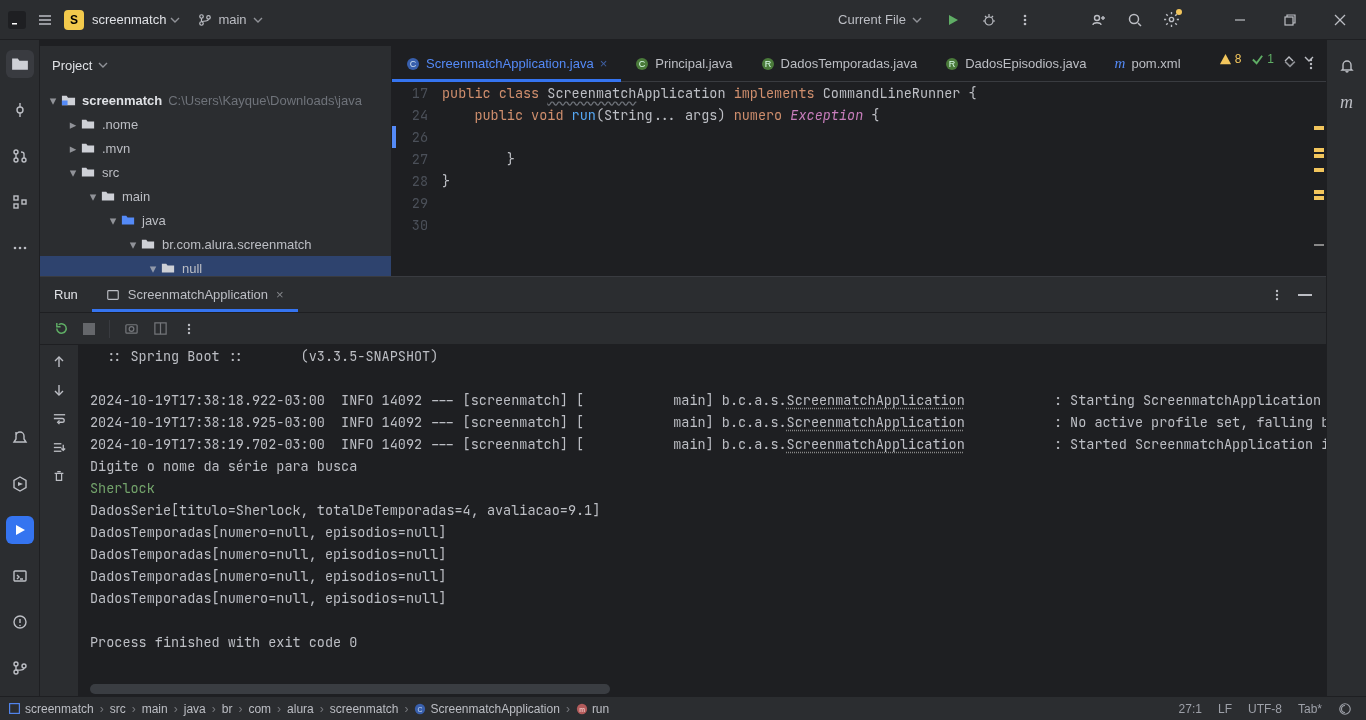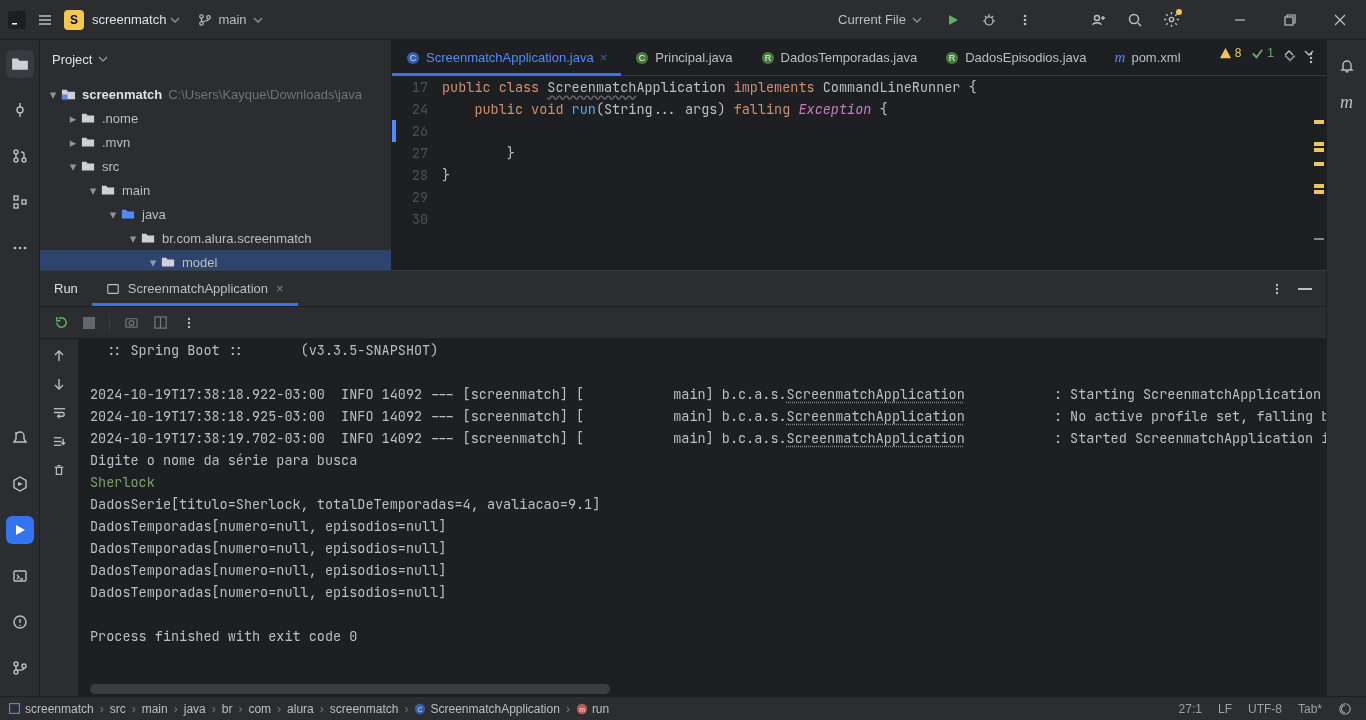--- a/index.html
+++ b/index.html
@@ -41,21 +41,21 @@
 .leftstrip .stripe-icon { width:28px; height:28px; display:flex; align-items:center; justify-content:center; border-radius:6px; }
 .leftstrip .stripe-icon.active { background:#393b40; }
 .leftstrip .stripe-icon.run-active { background:#3574f0; }
 .leftstrip-bottom { margin-top:auto; display:flex; flex-direction:column; align-items:center; gap:18px; padding-bottom:14px; }
 
 .rightstrip { width:40px; background:#2b2d30; display:flex; flex-direction:column; align-items:center; padding-top:18px; gap:18px; border-left:1px solid #1e1f22; }
 
 .center { flex:1; display:flex; flex-direction:column; min-width:0; }
 
 
-.upper { display:flex; height:230px; }
+.upper { display:flex; height:230px;margin-top:6px; }
 .project-panel { width:352px; background:#2b2d30; display:flex; flex-direction:column; border-right:1px solid #1e1f22; }
 .project-head { height:38px; display:flex; align-items:center; padding:0 12px; gap:6px; color:#dfe1e5; }
 .tree { flex:1; overflow:hidden; padding:4px 0; font-size:13px; }
 .tree-row { display:flex; align-items:center; height:24px; white-space:nowrap; }
 .tree-row.sel { background:#2e436e; }
 .arrow { width:14px; text-align:center; opacity:.7; flex-shrink:0; }
 .treeicon { width:16px; height:16px; flex-shrink:0; margin-right:6px; display:flex; align-items:center; justify-content:center; }
 .dim { color:#6f737a; }
 
 
@@ -372,21 +372,21 @@
               </span>
               <span>br.com.alura.screenmatch</span>
             </div>
           <div class="tree-row sel" style="padding-left:106px">
               <span class="arrow">▾</span>
               <span class="treeicon">
                 <svg width="14" height="14" viewBox="0 0 16 16">
                   <path d="M1 3 h5 l1.5 2 H15 v8 H1 Z" fill="#ced0d6"></path>
                 </svg>
               </span>
-              <span>model</span>
+              <span>null</span>
             </div>
         </div>
       </div>
 
       <div class="editor">
         <div class="tabs">
           <div class="tab active">
             <svg width="14" height="14" viewBox="0 0 14 14">
                 <circle cx="7" cy="7" r="6" fill="#385fad"></circle>
                 <text x="7" y="10" text-anchor="middle" font-size="9" fill="#cde" font-family="Arial">C</text>
@@ -457,21 +457,21 @@
         <div class="code">
           <div class="gut-accent"></div>
           <div class="gutter">17
 24
 26
 27
 28
 29
 30</div>
           <div class="codebody"><span class="kw">public </span><span class="kw">class </span><span class="wavy">Screenmatch</span><span class="cls">Application </span><span class="kw">implements </span><span class="cls">CommandLineRunner {</span>
-    <span class="kw">public </span><span class="kw">void </span><span class="fn">run</span><span>(String... args) </span><span class="kw">falling </span><span class="ex">Exception</span><span> {</span>
+    <span class="kw">public </span><span class="kw">void </span><span class="fn">run</span><span>(String... args) </span><span class="kw">numero </span><span class="ex">Exception</span><span> {</span>
 
 <span>        }</span>
 <span>}</span>
 </div>
           <div class="minimap">
             <div class="mm-mark" style="top:8px;background:#f2c55c"></div>
             <div class="mm-mark" style="top:30px;background:#f2c55c"></div>
             <div class="mm-mark" style="top:36px;background:#f2c55c"></div>
             <div class="mm-mark" style="top:50px;background:#f2c55c"></div>
             <div class="mm-mark" style="top:72px;background:#f2c55c"></div>

